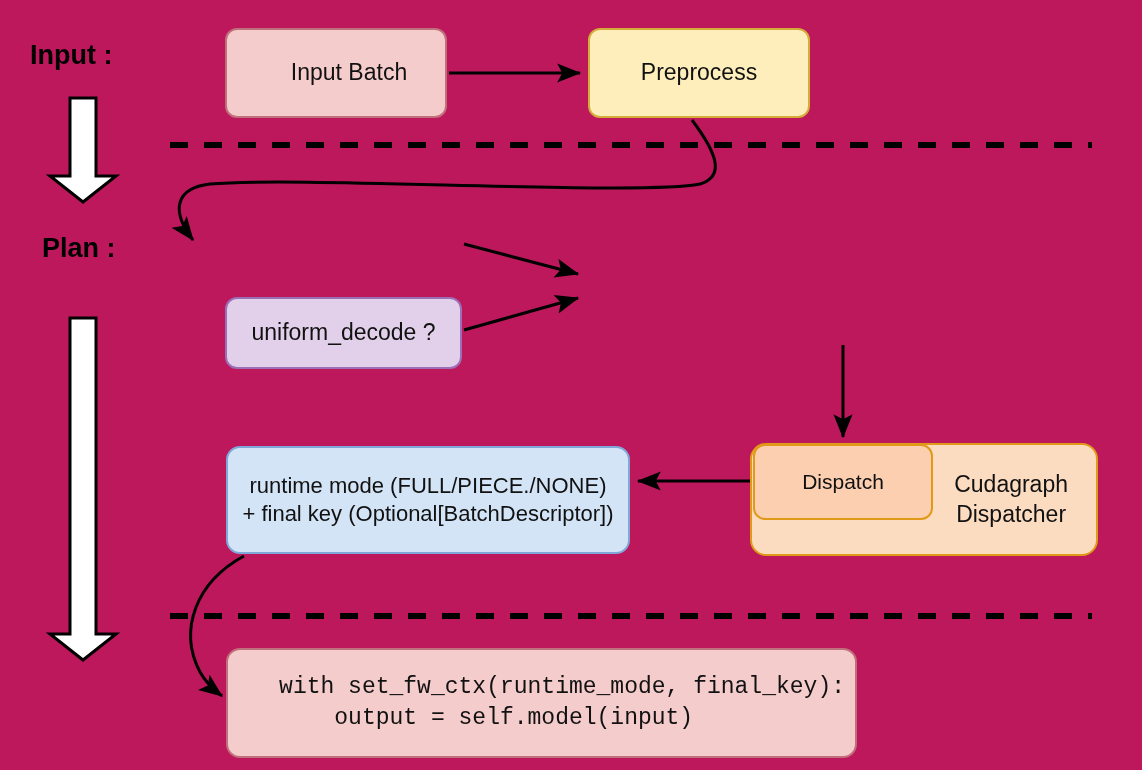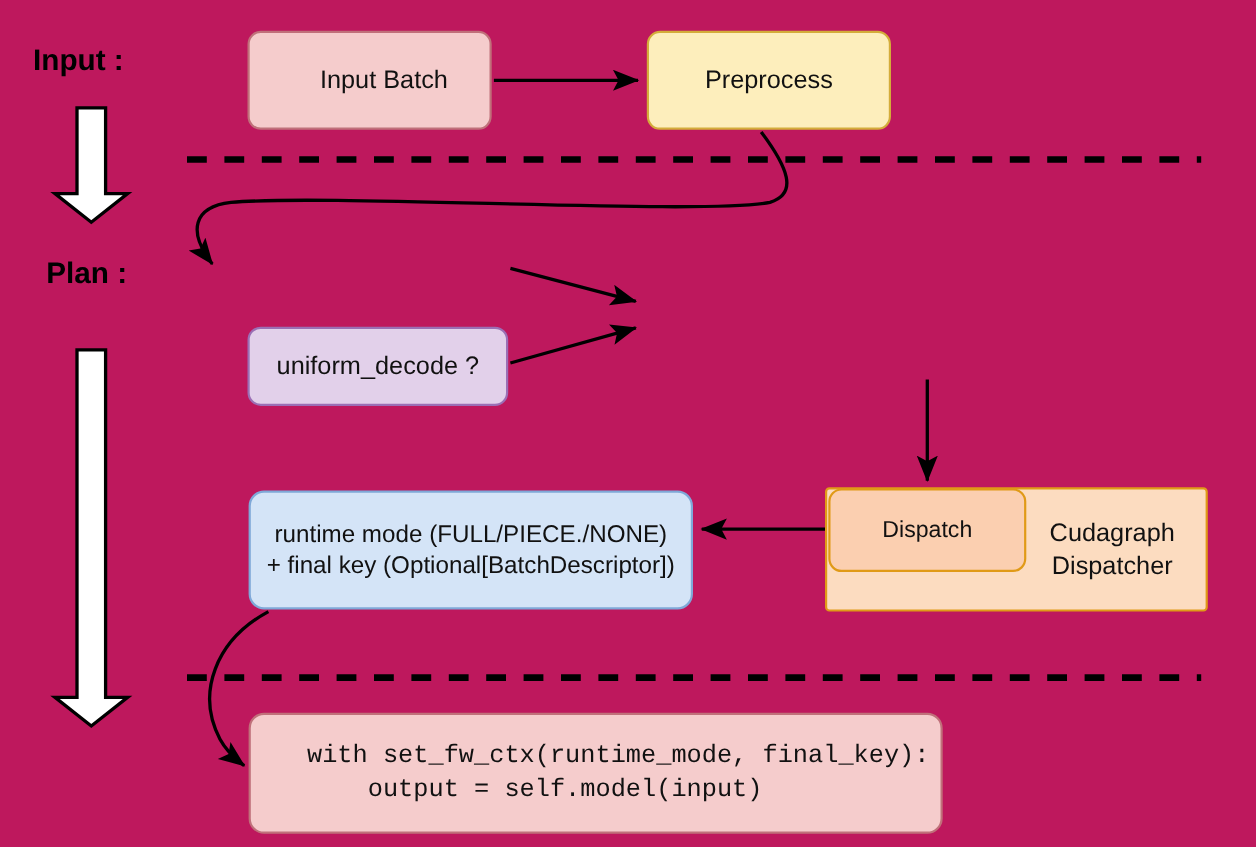--- a/index.html
+++ b/index.html
@@ -103,21 +103,21 @@
   <div class="node" style="left:588px; top:28px; width:222px; height:90px; background:#fdeebc; border-color:#d4ac3a;">
     <span class="node-text">Preprocess</span>
   </div>
 
 
   <div class="node" style="left:225px; top:297px; width:237px; height:72px; background:#e2d0ea; border-color:#9b6fb5;">
     <span class="node-text">uniform_decode ?</span>
   </div>
 
 
-  <div class="node" style="left:750px; top:443px; width:348px; height:113px; background:#fcdcc0; border-color:#e09a17; border-radius:4px; justify-content:flex-end; padding-right:28px;">
+  <div class="node" style="left:750px; top:443px; width:348px; height:113px; background:#fcdcc0; border-color:#e09a17; border-radius:16px; justify-content:flex-end; padding-right:28px;">
     <span class="node-text" style="white-space:pre-line; text-align:center;">Cudagraph
 Dispatcher</span>
   </div>
 
   <div class="node" style="left:753px; top:444px; width:180px; height:76px; background:#fbcfb0; border-color:#e09a17;">
     <span class="node-text" style="font-size:21px;">Dispatch</span>
   </div>
 
   <div class="node" style="left:226px; top:446px; width:404px; height:108px; background:#d4e4f7; border-color:#7fa8d8; border-radius:14px;">
     <span class="node-text" style="white-space:pre-line; font-size:22px;">runtime mode (FULL/PIECE./NONE)

